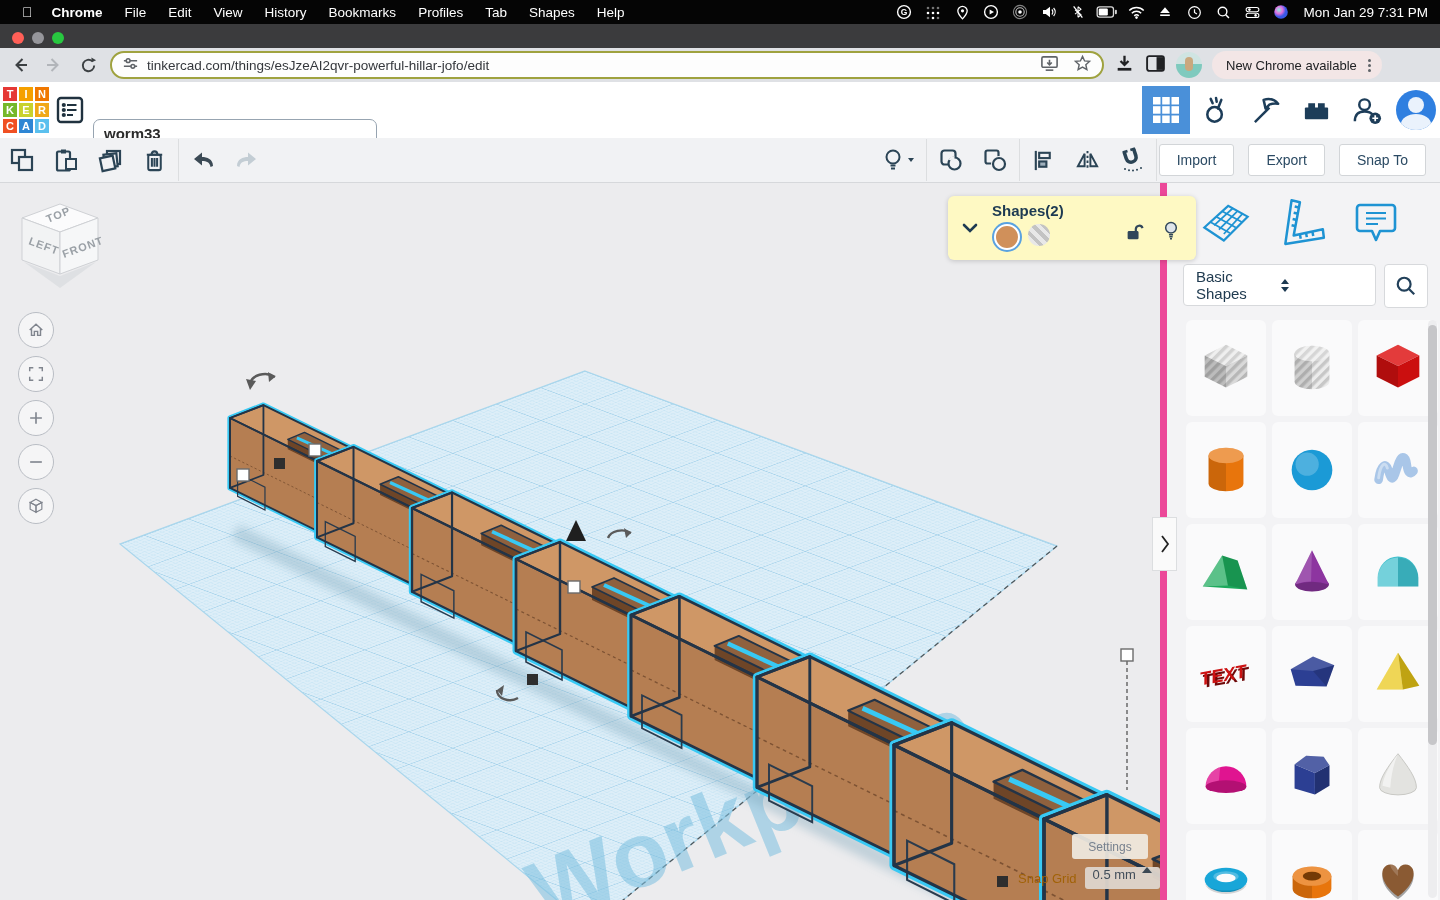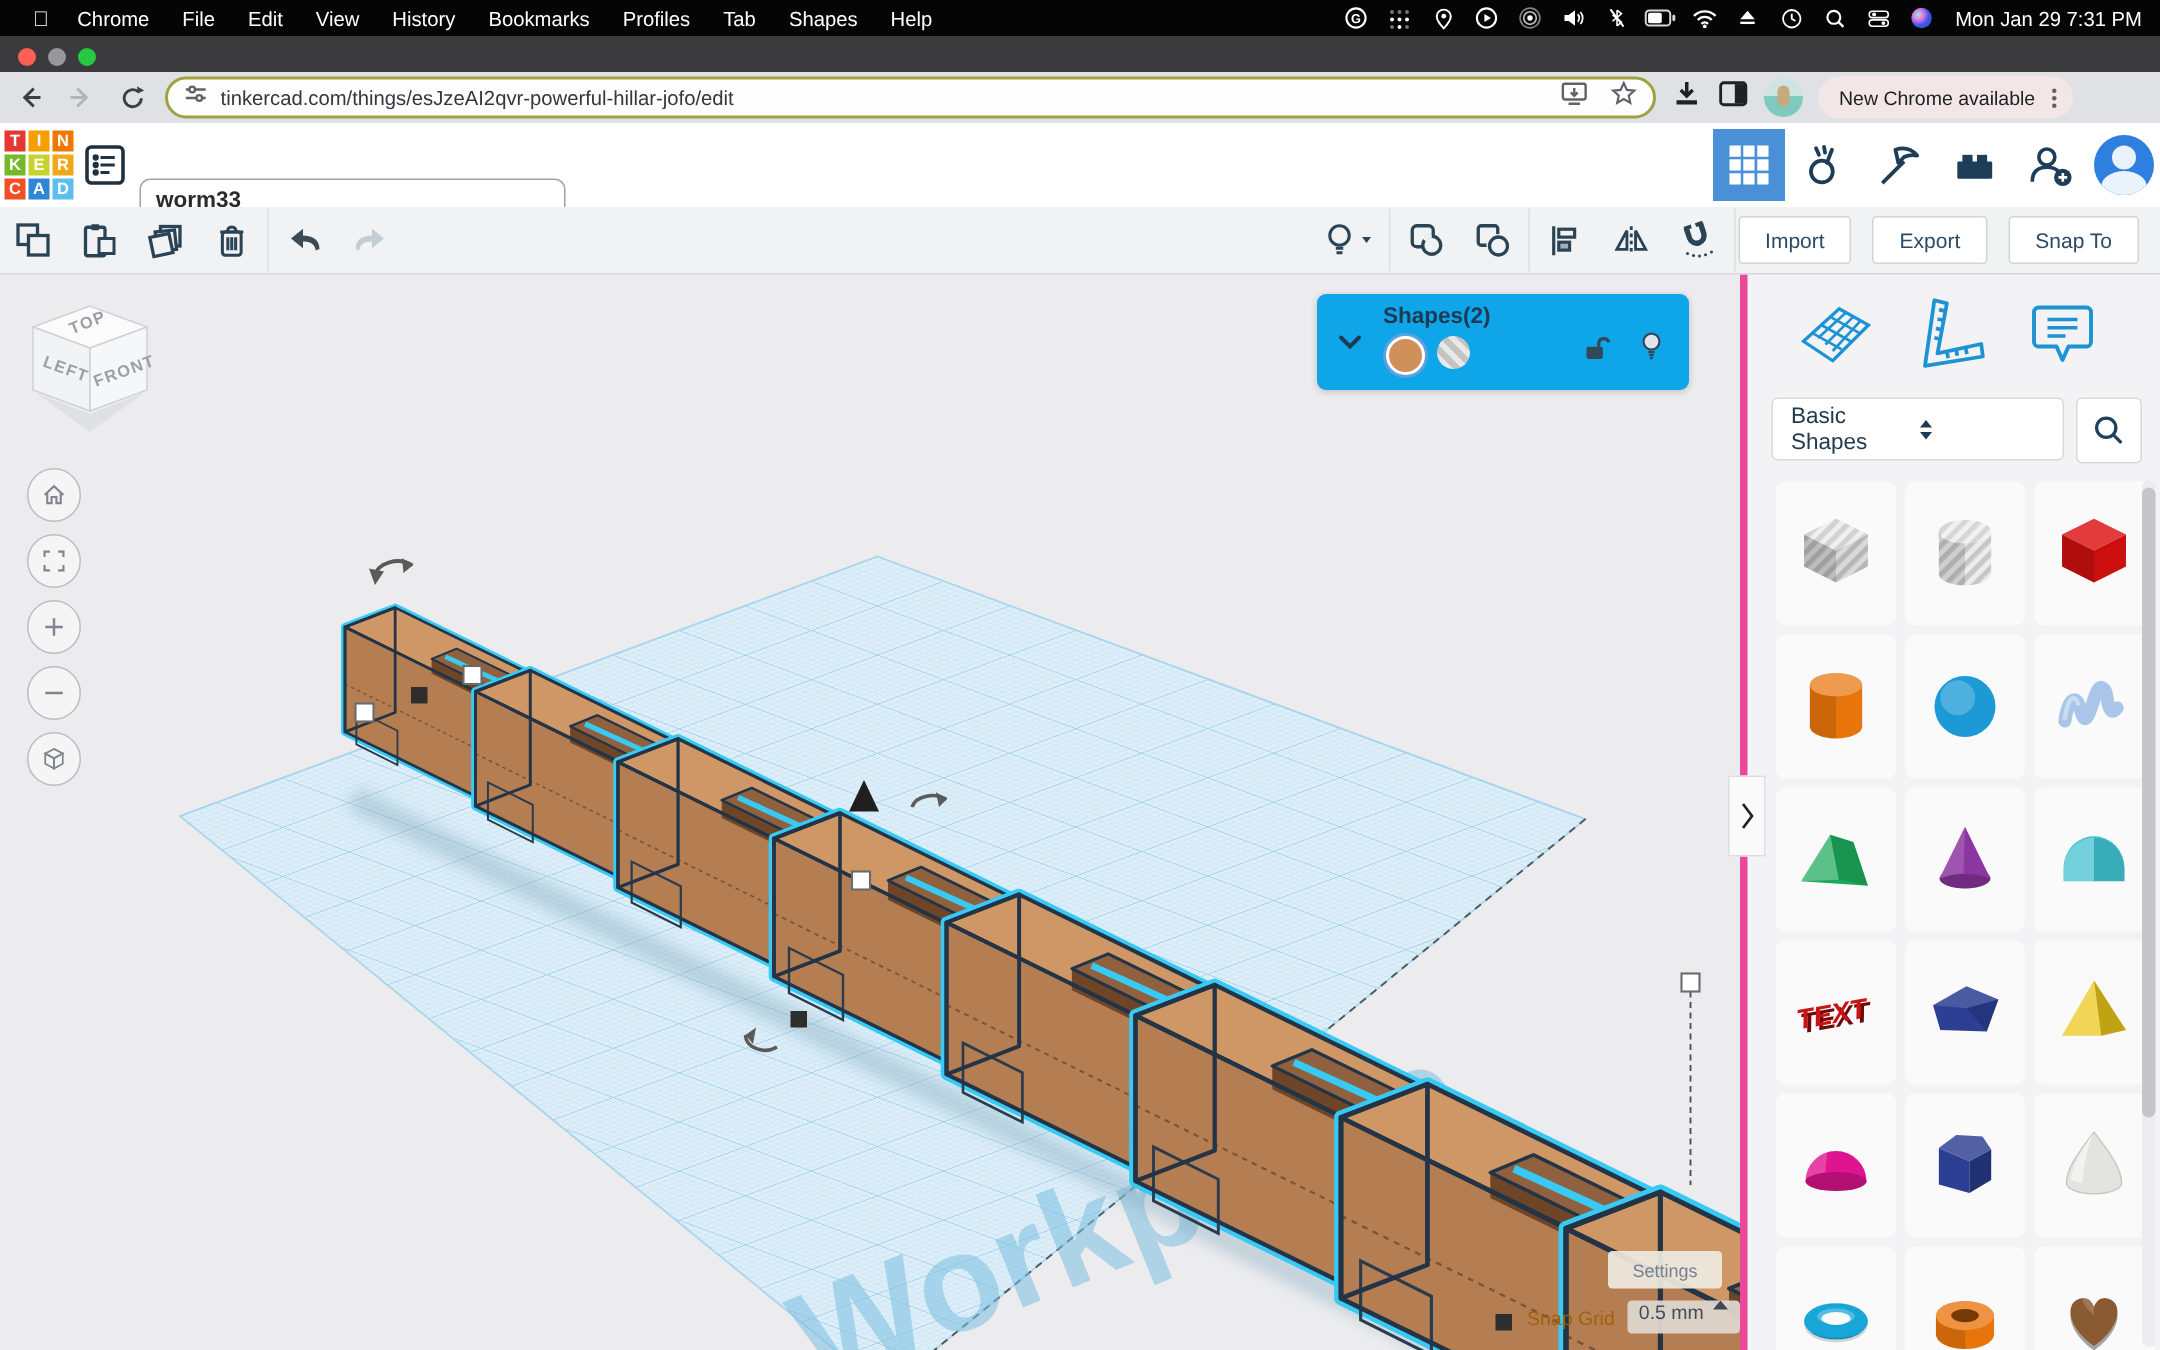--- a/index.html
+++ b/index.html
@@ -3,21 +3,21 @@
 <meta charset="utf-8">
 <style>
   html,body{margin:0;padding:0;}
   body{width:1440px;height:900px;overflow:hidden;position:relative;background:#ececee;
        font-family:"Liberation Sans",sans-serif;-webkit-font-smoothing:antialiased;}
   
   .menubar{position:absolute;top:0;left:0;width:1440px;height:24px;background:#050505;color:#fff;
            display:flex;align-items:center;font-size:13.5px;z-index:10;}
   .mb-left{display:flex;align-items:center;gap:0;padding-left:14px;}
   .mb-item{padding:0 11px;white-space:nowrap;}
-  .mb-item.bold{font-weight:normal;}
+  .mb-item.bold{font-weight:bold;}
   .apple{font-size:14px;padding:0 8px;}
   .mb-right{margin-left:auto;display:flex;align-items:center;gap:7px;padding-right:12px;}
   .sicon{width:22px;height:16px;display:flex;align-items:center;justify-content:center;}
   .mb-clock{white-space:nowrap;margin-left:4px;}
   
   .titlebar{position:absolute;top:24px;left:0;width:1440px;height:24px;background:#3b3b3d;z-index:9;}
   .tl{position:absolute;top:8px;width:12px;height:12px;border-radius:50%;}
   .tl.r{left:12px;background:#ff5f57;}
   .tl.y{left:32px;background:#96969b;}
   .tl.g{left:52px;background:#28c840;}
@@ -61,32 +61,32 @@
   .tbtn{background:#fff;border:1px solid #d2d5d8;border-radius:3px;color:#2b4a63;font-size:14px;
         padding:7px 17px;margin-right:14px;font-family:"Liberation Sans",sans-serif;}
   
   .canvas{position:absolute;top:182px;left:0;width:1160px;height:718px;background:#ececee;overflow:hidden;}
   .scene{position:absolute;left:0;top:0;}
   .viewcube{position:absolute;left:10px;top:14px;}
   .navstack{position:absolute;left:18px;top:130px;display:flex;flex-direction:column;gap:8px;}
   .navbtn2{width:34px;height:34px;border-radius:50%;border:1px solid #b9bdc4;background:rgba(250,250,251,.65);
            display:flex;align-items:center;justify-content:center;}
   
-  .shapespanel{position:absolute;left:878px;top:196px;width:248px;height:64px;background:#0ea5e9;border-radius:6px;
+  .shapespanel{position:absolute;left:948px;top:196px;width:248px;height:64px;background:#fef9c3;border-radius:6px;
                box-shadow:0 1px 5px rgba(0,0,0,.18);z-index:6;}
   .sp-title{position:absolute;left:44px;top:6px;font-size:15px;font-weight:bold;color:#1d3a52;}
   .sp-chev{position:absolute;left:10px;top:20px;}
   .swatch{position:absolute;top:28px;width:22px;height:22px;border-radius:50%;}
   .swatch.tan{left:46px;background:#d0905a;border:2px solid #fff;box-shadow:0 0 0 2px #5aa2e0;}
   .swatch.striped{left:80px;background:repeating-linear-gradient(45deg,#c3c3c3 0 4px,#e8e8e8 4px 8px);}
   .sp-lock{position:absolute;right:52px;top:26px;}
   .sp-bulb{position:absolute;right:16px;top:24px;}
   
   .rpanel{position:absolute;top:182px;right:0;width:280px;height:718px;background:#f3f3f5;z-index:5;
-          border-left:5px solid #ec4899;box-sizing:border-box;}
+          border-left:7px solid #ec4899;box-sizing:border-box;}
   .rp-icons{display:flex;justify-content:space-around;align-items:center;padding:14px 28px 8px 20px;}
   .rp-controls{display:flex;gap:8px;padding:6px 12px 4px 16px;}
   .selectbox{flex:1;height:42px;background:#fff;border:1px solid #d7d9dc;border-radius:4px;display:flex;
              align-items:center;padding:0 10px 0 12px;box-sizing:border-box;}
   .selectbox span{font-size:15px;color:#203b50;flex:1;}
   .updown{display:flex;flex-direction:column;gap:3px;}
   .updown i{width:0;height:0;border-left:4px solid transparent;border-right:4px solid transparent;}
   .updown i.up{border-bottom:5px solid #1d3a52;}
   .updown i.dn{border-top:5px solid #1d3a52;}
   .searchbtn{width:42px;height:42px;background:#fff;border:1px solid #d7d9dc;border-radius:4px;

